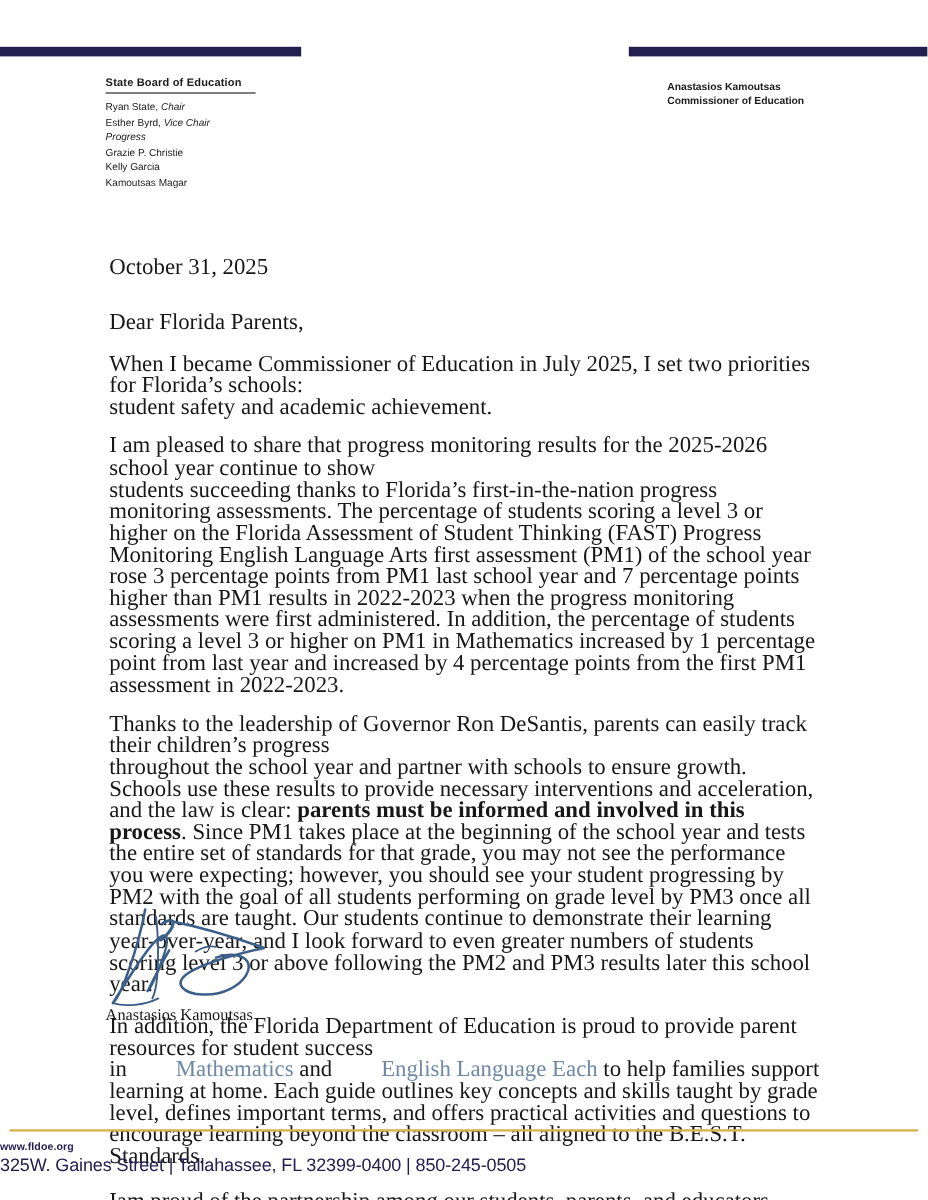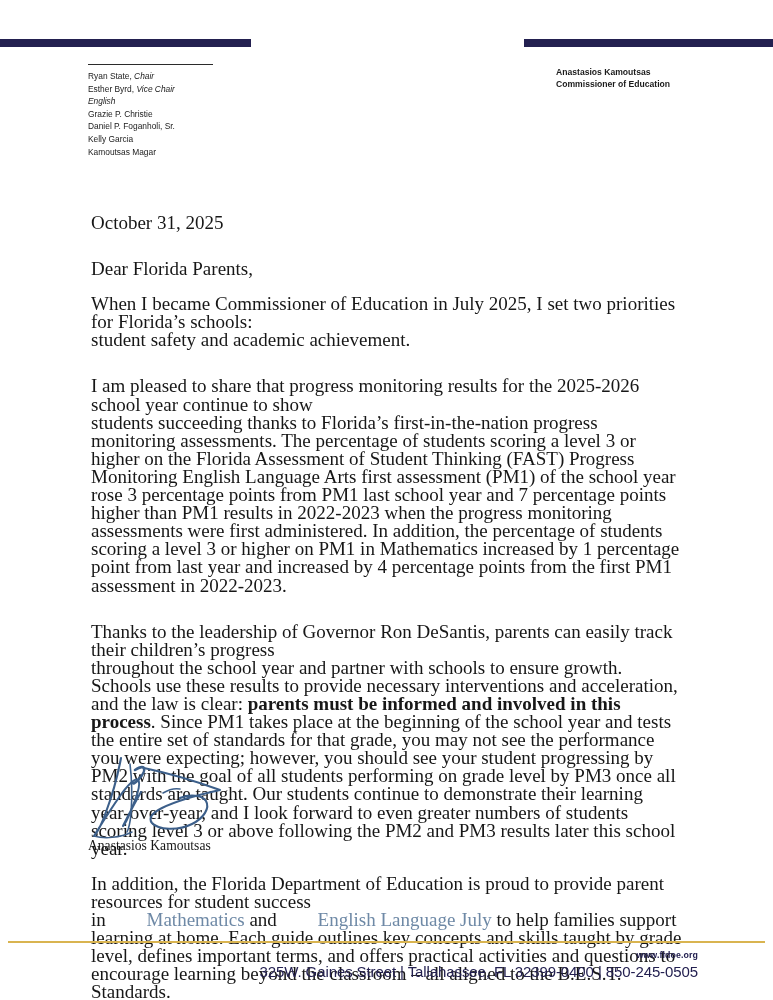--- a/index.html
+++ b/index.html
@@ -84,21 +84,21 @@
     line-height: 18.1px;
     color: #171717;
   }
   .date { margin: 0 0 0 3px; }
   .salutation { margin: 28px 0 0 3px; }
 
   .para {
     margin: 17px 0 0 3px;
     text-align: left;
   }
-  .para.tight { margin-top: 28px; }
+  .para.tight { margin-top: 14px; }
   .para .lead { display: block; }
   .para b { font-weight: bold; }
   .lnk { color: #6e89a6; margin-left: 36px; }
 
   .closing-a { margin: 20px 0 0 3px; }
   .closing-b { margin: 1px 0 0 3px; }
   .sincerely { margin: 2px 0 12px 3px; }
 
   
   .sig-wrap {
@@ -124,21 +124,21 @@
     top: 941px;
     width: 757px;
     height: 2px;
     background: #d9b450;
   }
   .footer-text {
     position: absolute;
     left: 0;
     top: 950px;
     width: 698px;
-    text-align: right;
+    text-align: left;
     font-family: "Liberation Sans", sans-serif;
     color: #232050;
   }
   .footer-url {
     font-size: 8.8px;
     font-weight: bold;
     letter-spacing: 0.1px;
   }
   .footer-addr {
     font-size: 15px;
@@ -146,27 +146,27 @@
     letter-spacing: -0.1px;
   }
 </style>
 </head>
 <body>
 
 <div class="hdr-bar-left"></div>
 <div class="hdr-bar-right"></div>
 
 <div class="board-block">
+  <div class="board-title">State Board of Education</div>
   <div class="board-rule"></div>
   <div class="board-list">
     <div><span>Ryan State, </span><span class="it">Chair</span></div>
     <div><span>Esther Byrd, </span><span class="it">Vice Chair</span></div>
-    <div class="it">English</div>
+    <div class="it">Progress</div>
     <div>Grazie P. Christie</div>
-    <div>Daniel P. Foganholi, Sr.</div>
     <div>Kelly Garcia</div>
     <div>Kamoutsas Magar</div>
   </div>
 </div>
 
 <div class="comm-block">
   <div>Anastasios Kamoutsas</div>
   <div>Commissioner of Education</div>
 </div>
 
@@ -186,21 +186,21 @@
     <span>students succeeding thanks to Florida’s first-in-the-nation progress monitoring assessments. The percentage of students scoring a level 3 or higher on the Florida Assessment of Student Thinking (FAST) Progress Monitoring English Language Arts first assessment (PM1) of the school year rose 3 percentage points from PM1 last school year and 7 percentage points higher than PM1 results in 2022-2023 when the progress monitoring assessments were first administered. In addition, the percentage of students scoring a level 3 or higher on PM1 in Mathematics increased by 1 percentage point from last year and increased by 4 percentage points from the first PM1 assessment in 2022-2023.</span>
   </div>
 
   <div class="para tight">
     <span class="lead">Thanks to the leadership of Governor Ron DeSantis, parents can easily track their children’s progress</span>
     <span>throughout the school year and partner with schools to ensure growth. Schools use these results to provide necessary interventions and acceleration, and the law is clear: </span><b>parents must be informed and involved in this process</b><span>. Since PM1 takes place at the beginning of the school year and tests the entire set of standards for that grade, you may not see the performance you were expecting; however, you should see your student progressing by PM2 with the goal of all students performing on grade level by PM3 once all standards are taught. Our students continue to demonstrate their learning year-over-year, and I look forward to even greater numbers of students scoring level 3 or above following the PM2 and PM3 results later this school year.</span>
   </div>
 
   <div class="para">
     <span class="lead">In addition, the Florida Department of Education is proud to provide parent resources for student success</span>
-    <span>in </span><span class="lnk">Mathematics</span><span> and </span><span class="lnk">English Language July</span><span> to help families support learning at home. Each guide outlines key concepts and skills taught by grade level, defines important terms, and offers practical activities and questions to encourage learning beyond the classroom – all aligned to the B.E.S.T. Standards.</span>
+    <span>in </span><span class="lnk">Mathematics</span><span> and </span><span class="lnk">English Language Each</span><span> to help families support learning at home. Each guide outlines key concepts and skills taught by grade level, defines important terms, and offers practical activities and questions to encourage learning beyond the classroom – all aligned to the B.E.S.T. Standards.</span>
   </div>
 
   <div class="closing-a">Iam proud of the partnership among our students, parents, and educators. Together, we will continue</div>
   <div class="closing-b">ensuring safe schools and strong academic outcomes for every child in Florida.</div>
   <div class="sincerely">Sincerely,</div>
 </div>
 
 <div class="sig-wrap">
   <svg width="260" height="96" viewBox="0 0 260 96" fill="none" xmlns="http://www.w3.org/2000/svg" aria-hidden="true">
     <g stroke="#3c5f8a" fill="none" stroke-linecap="round" stroke-linejoin="round">

